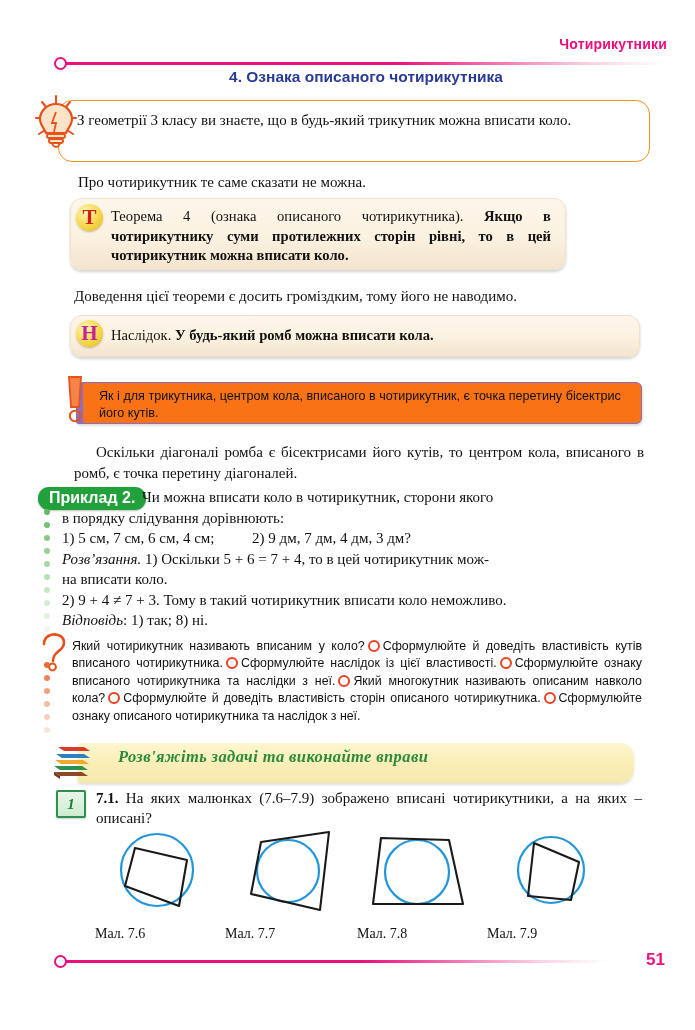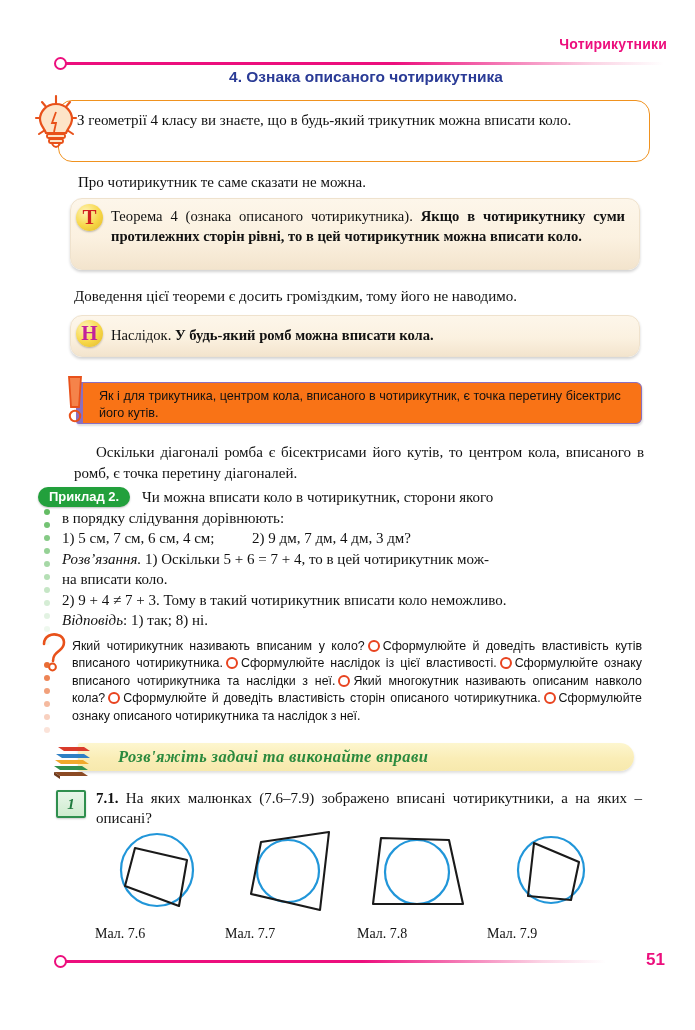--- a/index.html
+++ b/index.html
@@ -43,21 +43,21 @@
     left:58px; top:100px; width:592px; height:62px;
     border:1.6px solid #f0921f; border-radius:14px; background:#fff;
   }
   .box-bulb .txt{
     position:absolute; left:18px; top:9px; right:12px;
     font-size:15px; line-height:21px; text-align:justify;
   }
   .bulb-icon{position:absolute;left:30px;top:92px;width:56px;height:62px;}
 
   .box-theorem{
-    left:70px; top:198px; width:570px; height:72px;
+    left:70px; top:198px; width:496px; height:72px;
     border-radius:12px;
     background:linear-gradient(to bottom,#fdf6ea 0%,#fbf1e0 55%,#f3e4cd 100%);
     box-shadow:0 2px 3px rgba(0,0,0,.18);
     border:1px solid #efe2cd;
   }
   .box-nasl{
     left:70px; top:315px; width:570px; height:42px;
     border-radius:12px;
     background:linear-gradient(to bottom,#fdf6ea 0%,#fbf1e0 55%,#f3e4cd 100%);
     box-shadow:0 2px 3px rgba(0,0,0,.18);
@@ -104,21 +104,21 @@
   #p-pro{left:78px;top:172px;width:560px;}
   #p-dov{left:74px;top:286px;width:570px;}
   #p-osk{left:74px;top:442px;width:570px;text-indent:22px;}
 
   
   .pill{
     position:absolute;left:38px;top:487px;
     background:#22a03c;border-radius:11px;
     padding:2px 11px 3px 11px;
     font-family:"Liberation Sans", sans-serif;
-    font-weight:bold;font-size:13px;color:#fff;
+    font-weight:bold;font-size:16px;color:#fff;
     box-shadow:0 1px 2px rgba(0,0,0,.25);
   }
   .dots-col{position:absolute;width:9px;}
   .dots-col i{display:block;width:6px;height:6px;border-radius:50%;margin-bottom:7px;}
   #dots-green{left:44px;top:509px;}
   #dots-orange{left:44px;top:662px;}
 
   .ex-body{position:absolute;left:62px;top:487px;width:578px;
     font-size:15px;line-height:20.5px;}
   .ex-body .l{display:block;white-space:pre;}
@@ -132,21 +132,21 @@
     font-family:"Liberation Sans", sans-serif;
     font-size:12.4px;line-height:17.4px;text-align:justify;
   }
   .ocirc{
     display:inline-block;width:8px;height:8px;border:2px solid #e8431f;
     border-radius:50%;vertical-align:middle;margin:0 3px 2px 3px;
   }
 
   
   .banner{
-    position:absolute;left:78px;top:743px;width:556px;height:28px;
+    position:absolute;left:78px;top:743px;width:556px;height:40px;
     background:linear-gradient(to bottom,#fdf6cf 0%,#faedb6 55%,#f7e9ad 100%);
     border-radius:2px 14px 14px 2px;
     box-shadow:0 2px 3px rgba(0,0,0,.13);
   }
   .banner .txt{
     position:absolute;left:40px;top:4px;
     font-family:"Liberation Serif", serif;
     font-style:italic;font-weight:bold;font-size:16.5px;color:#2b8a3e;
     letter-spacing:.4px;
   }
@@ -195,21 +195,21 @@
 <body>
 
 <div class="page">
 
   <div class="hdr-title">Чотирикутники</div>
   <div class="hdr-rule"></div>
   <div class="hdr-dot"></div>
   <div class="sec-title">4. Ознака описаного чотирикутника</div>
 
   <div class="box box-bulb">
-    <div class="txt">З геометрії 4 класу ви знаєте, що в будь-який трикутник можна вписати коло.</div>
+    <div class="txt">З геометрії 3 класу ви знаєте, що в будь-який трикутник можна вписати коло.</div>
   </div>
   <svg class="bulb-icon" viewBox="0 0 56 62">
     <g stroke="#e8511a" stroke-width="2.1" stroke-linecap="round" fill="none">
       <line x1="26" y1="4" x2="26" y2="11"></line>
       <line x1="12" y1="10" x2="17" y2="16"></line>
       <line x1="40" y1="10" x2="35" y2="16"></line>
       <line x1="6" y1="26" x2="13" y2="26"></line>
       <line x1="46" y1="26" x2="39" y2="26"></line>
       <line x1="9" y1="42" x2="15" y2="38"></line>
       <line x1="43" y1="42" x2="37" y2="38"></line>

